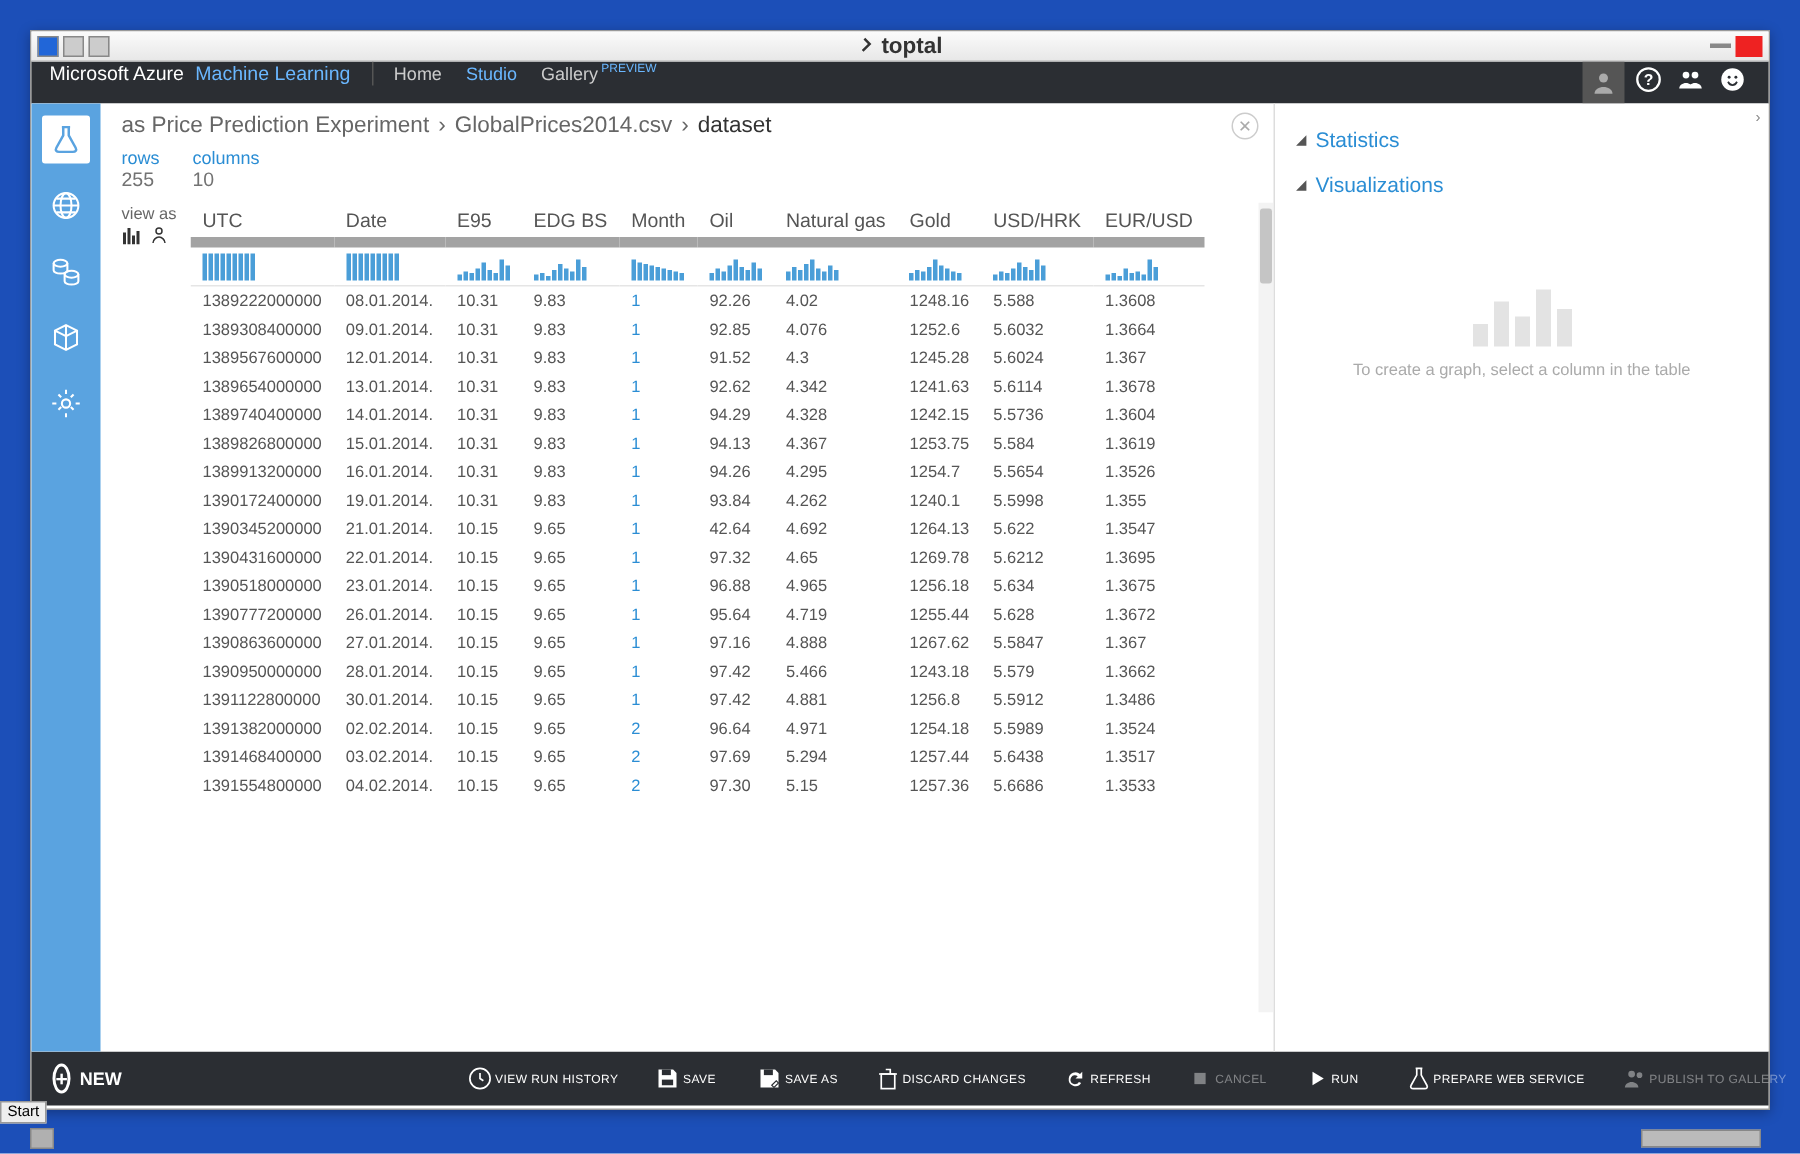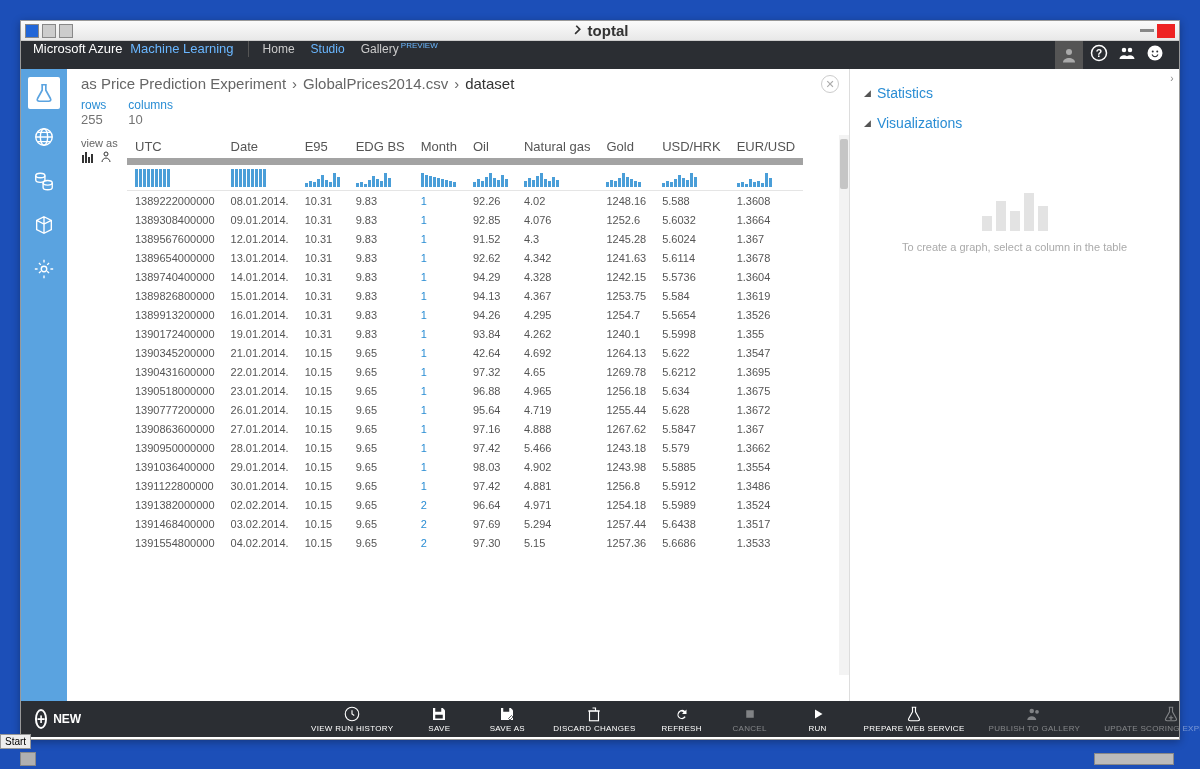--- a/index.html
+++ b/index.html
@@ -50,21 +50,21 @@
 .right-panel{width:330px;border-left:1px solid #ddd;padding:16px 14px;position:relative}
 .acc{color:#2a8dd4;font-size:14px;margin-bottom:14px;cursor:pointer;display:flex;align-items:center;gap:6px}
 .acc .tri{font-size:9px;color:#555}
 .viz-placeholder{text-align:center;margin-top:60px}
 .viz-bars{display:flex;align-items:flex-end;justify-content:center;gap:4px;height:40px;margin-bottom:10px}
 .viz-bars i{width:10px;background:#e3e3e3}
 .viz-text{font-size:11px;color:#aaa}
 .rp-scroll{position:absolute;right:2px;top:4px;width:10px;bottom:4px}
 .rp-arrow{font-size:10px;color:#888;text-align:center;cursor:pointer}
 .bottombar{height:36px;background:#2b2e33;display:flex;align-items:center;color:#fff;font-size:9px;padding:0 14px;gap:26px}
-.bb-item{display:flex;flex-direction:column;align-items:center;gap:1px;cursor:pointer;min-width:44px}
+.bb-item{display:flex;flex-direction:row;align-items:center;gap:1px;cursor:pointer;min-width:44px}
 .bb-item.dim{opacity:0.4}
 .bb-item .lbl{font-size:8px;letter-spacing:0.3px;white-space:nowrap}
 .bb-new{flex-direction:row;gap:6px;font-size:12px;font-weight:bold}
 .bb-plus{width:20px;height:20px;border:2px solid #fff;border-radius:50%;display:flex;align-items:center;justify-content:center;font-size:14px}
 .bb-spacer{flex:0 0 180px}
 .start-btn{position:absolute;left:0;bottom:20px;background:#eee;border:1px solid #999;font-size:10px;padding:1px 4px}
 .bs-box{position:absolute;left:20px;bottom:3px;width:16px;height:14px;background:#b0b0b0;border:1px solid #888}
 .bs-bar{position:absolute;right:26px;bottom:4px;width:80px;height:12px;background:#bbb;border:1px solid #888}
 svg{display:block}
 </style>
@@ -509,32 +509,20 @@
                 <td>10.15</td>
                 <td>9.65</td>
                 <td class="c-month">1</td>
                 <td>97.42</td>
                 <td>5.466</td>
                 <td>1243.18</td>
                 <td>5.579</td>
                 <td>1.3662</td>
               </tr>
               <tr>
-                <td>1391036400000</td>
-                <td>29.01.2014.</td>
-                <td>10.15</td>
-                <td>9.65</td>
-                <td class="c-month">1</td>
-                <td>98.03</td>
-                <td>4.902</td>
-                <td>1243.98</td>
-                <td>5.5885</td>
-                <td>1.3554</td>
-              </tr>
-              <tr>
                 <td>1391122800000</td>
                 <td>30.01.2014.</td>
                 <td>10.15</td>
                 <td>9.65</td>
                 <td class="c-month">1</td>
                 <td>97.42</td>
                 <td>4.881</td>
                 <td>1256.8</td>
                 <td>5.5912</td>
                 <td>1.3486</td>

